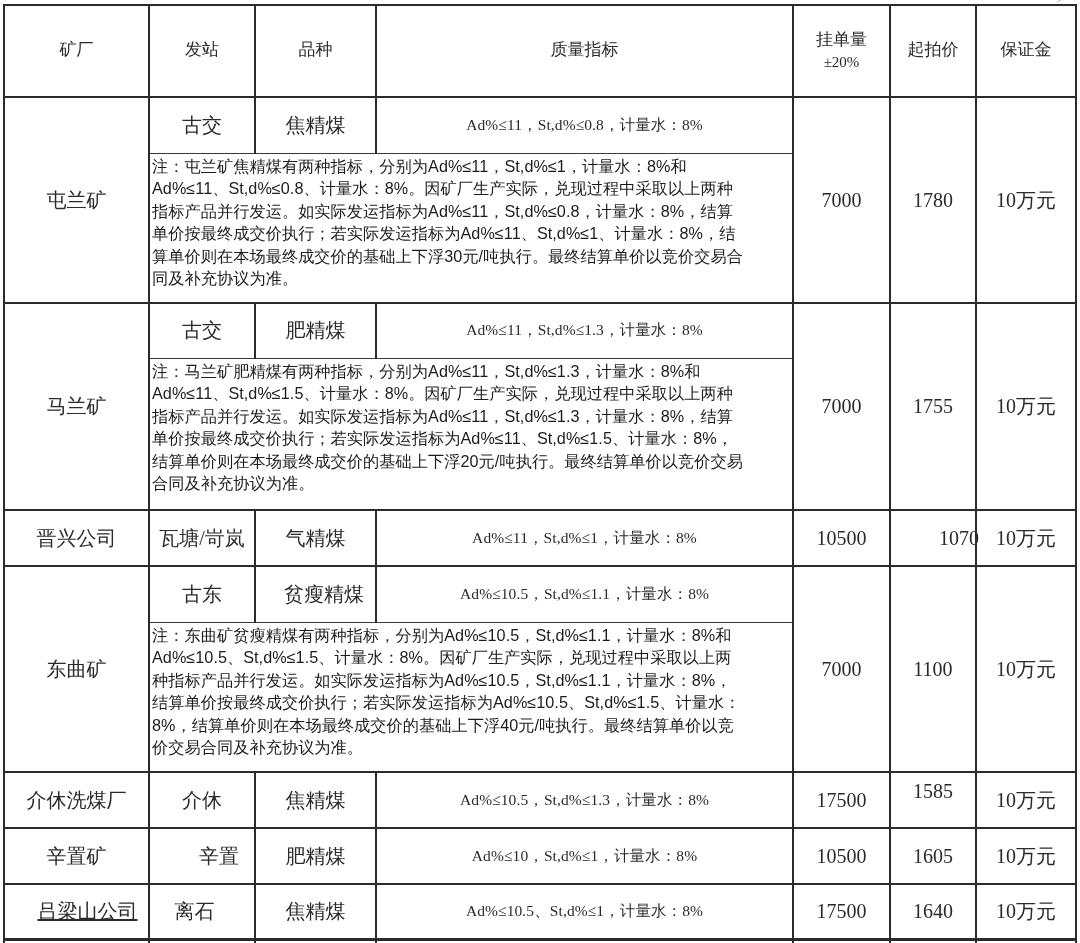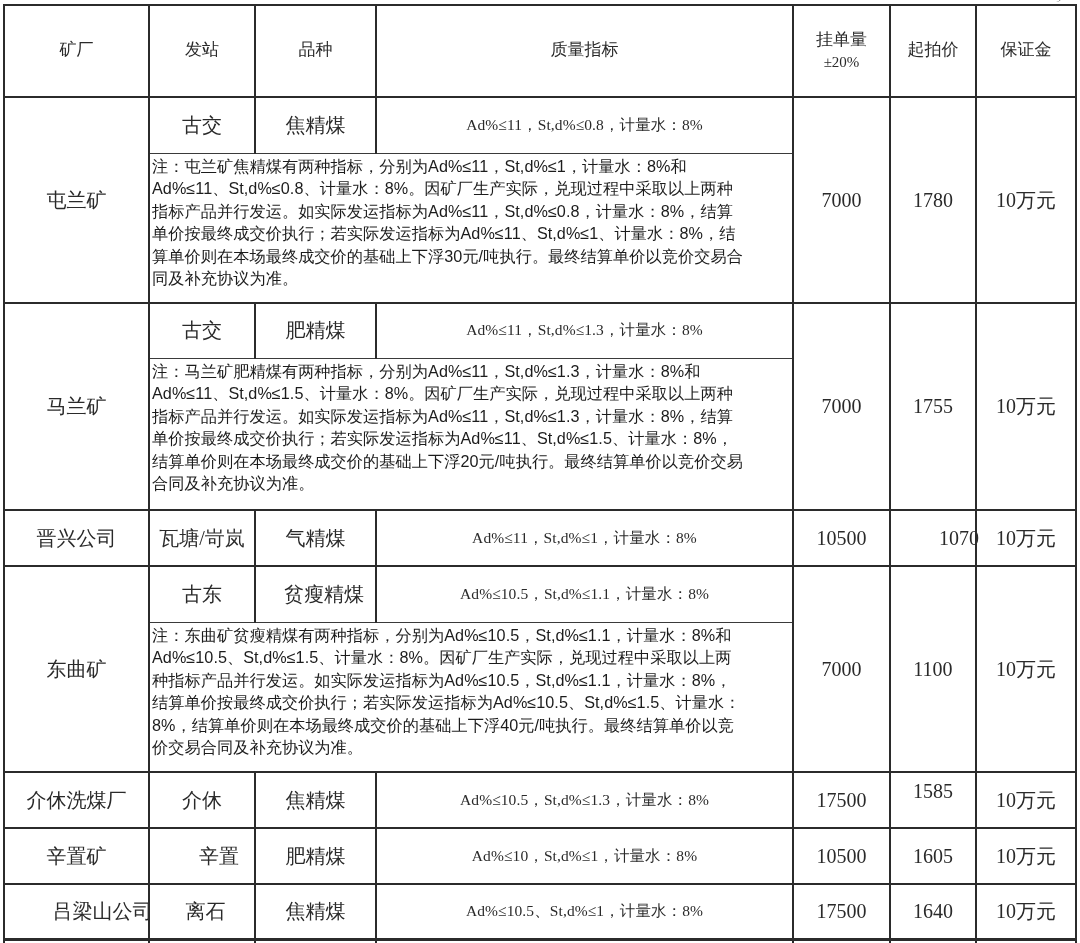--- a/index.html
+++ b/index.html
@@ -178,22 +178,22 @@
     <div class="cell" style="left:4px;top:828px;width:145px;height:56px;">辛置矿</div>
     <div class="cell" style="left:149px;top:828px;width:106px;height:56px;padding-left:34px;">辛置</div>
     <div class="cell" style="left:255px;top:828px;width:121px;height:56px;">肥精煤</div>
     <div class="cell quality" style="left:376px;top:828px;width:417px;height:56px;">Ad%≤10，St,d%≤1，计量水：8%</div>
     <div class="cell" style="left:793px;top:828px;width:97px;height:56px;">10500</div>
     <div class="cell" style="left:890px;top:828px;width:86px;height:56px;">1605</div>
     <div class="cell" style="left:976px;top:828px;width:100px;height:56px;">10万元</div>
   </div>
 
   <div>
-    <div class="cell" style="left:19px;top:884px;width:167px;height:55px;">吕梁山公司</div>
-    <div class="cell" style="left:161px;top:884px;width:89px;height:55px;">离石</div>
+    <div class="cell" style="left:4px;top:884px;width:167px;height:55px;text-decoration:underline;">吕梁山公司</div>
+    <div class="cell" style="left:150px;top:884px;width:89px;height:55px;">离石</div>
     <div class="cell" style="left:255px;top:884px;width:121px;height:55px;">焦精煤</div>
     <div class="cell quality" style="left:376px;top:884px;width:417px;height:55px;">Ad%≤10.5、St,d%≤1，计量水：8%</div>
     <div class="cell" style="left:793px;top:884px;width:97px;height:55px;">17500</div>
     <div class="cell" style="left:890px;top:884px;width:86px;height:55px;">1640</div>
     <div class="cell" style="left:976px;top:884px;width:100px;height:55px;">10万元</div>
   </div>
 
   <div class="hline" style="left:4px;top:4px;width:1073px;"></div>
   <div class="hline" style="left:4px;top:96px;width:1073px;"></div>
   <div class="hline" style="left:4px;top:302px;width:1073px;"></div>

